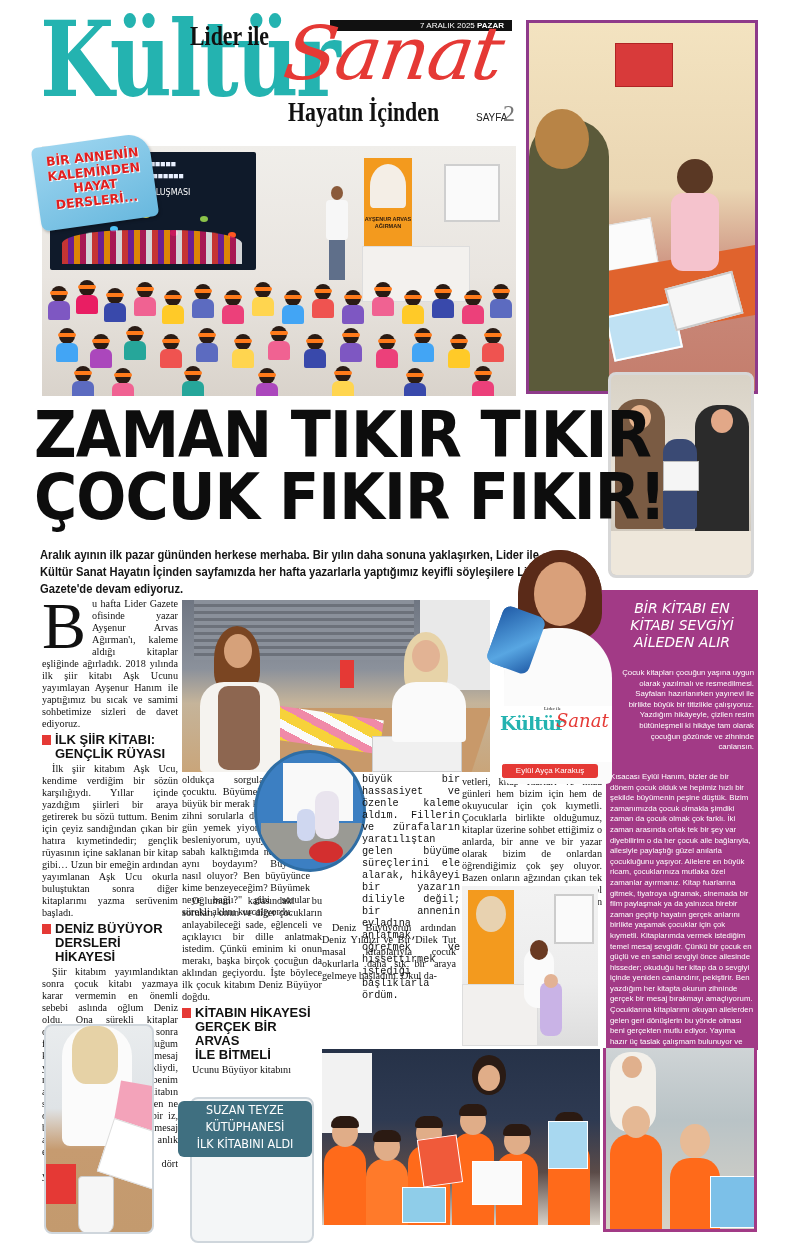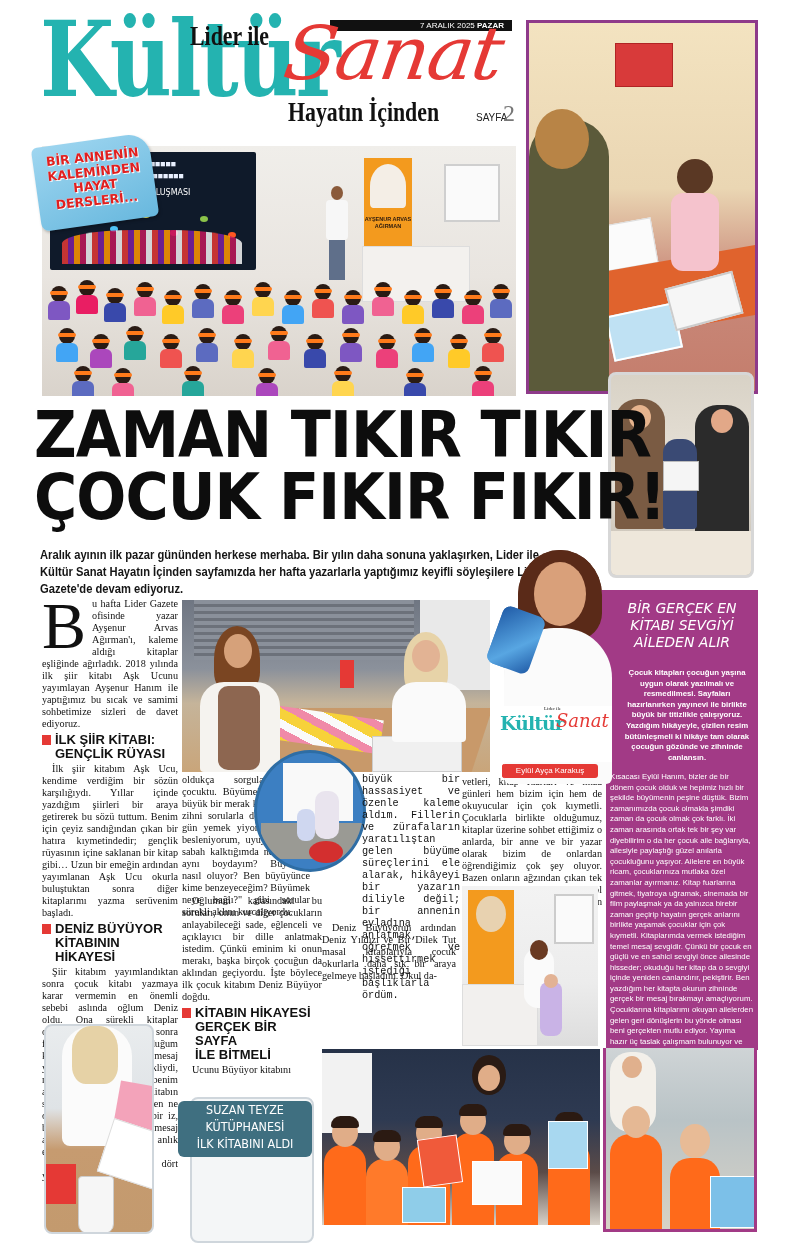--- a/index.html
+++ b/index.html
@@ -129,21 +129,21 @@
   .ph-author .logo .k { position:absolute; left:4px; top:6px; font-family:"DejaVu Serif", serif; font-weight:bold; font-size:19px; color:#24b3b0; letter-spacing:-1px; }
   .ph-author .logo .s { position:absolute; left:58px; top:4px; font-family:"DejaVu Serif", serif; font-style:italic; font-size:18px; color:#e53935; }
   .ph-author .logo .l { position:absolute; left:48px; top:0; font-size:5px; color:#111; font-family:"Liberation Serif", serif; }
   .ph-author .tag { position:absolute; left:20px; top:216px; width:96px; height:14px; background:#e53935; border-radius:3px; color:#fff; font-family:"Liberation Sans", sans-serif; font-size:8px; line-height:14px; text-align:center; }
 
   
   .purple { position: absolute; left: 606px; top: 590px; width: 152px; height: 460px; background: #a23a86; }
   .purple-notch { position: absolute; left: 580px; top: 590px; width: 60px; height: 190px; background: #a23a86; border-radius: 0 0 0 40px; }
   .purple h3 { position: absolute; left: 6px; top: 10px; width: 140px; font-family: "DejaVu Sans", sans-serif; font-style: italic; font-weight: normal; font-size: 14px; line-height: 17px; color: #fff; text-align: center; }
   .ptext { position: absolute; font-family: "Liberation Sans", sans-serif; font-size: 7.8px; line-height: 10.6px; color: #fff; }
-  .pt1 { left: 620px; top: 668px; width: 134px; text-align: center; font-weight: bold; }
+  .pt1 { left: 620px; top: 668px; width: 134px; text-align: right; }
   .pt2 { left: 610px; top: 762px; width: 144px; text-align: left; }
 
   
   .ph-kids2 { left: 603px; top: 1048px; width: 154px; height: 184px; background: linear-gradient(180deg,#cfd4d6,#b9c3c6 40%,#d8d2c6); border: 3px solid #a23a86; border-top: none; }
   .ph-kids2 .mom { position:absolute; left:4px; top:4px; width:46px; height:80px; border-radius:20px; background:#f3f0ea; }
   .ph-kids2 .mom .f { position:absolute; left:12px; top:4px; width:20px; height:22px; border-radius:50%; background:#e0b08d; }
   .ph-kids2 .k1 { position:absolute; left:4px; top:86px; width:52px; height:98px; border-radius:20px 20px 0 0; background:#ff6a1a; }
   .ph-kids2 .k1 .f { position:absolute; left:12px; top:-28px; width:28px; height:32px; border-radius:50%; background:#e5b894; }
   .ph-kids2 .k2 { position:absolute; left:64px; top:110px; width:50px; height:74px; border-radius:20px 20px 0 0; background:#ff6a1a; }
   .ph-kids2 .k2 .f { position:absolute; left:10px; top:-34px; width:30px; height:34px; border-radius:50%; background:#e8bb96; }
@@ -436,21 +436,21 @@
   <div>ZAMAN TIKIR TIKIR</div>
   <div>ÇOCUK FIKIR FIKIR!</div>
 </h1>
 
 <p class="deck">Aralık ayının ilk pazar gününden herkese merhaba. Bir yılın daha sonuna yaklaşırken, Lider ile Kültür Sanat Hayatın İçinden sayfamızda her hafta yazarlarla yaptığımız keyifli söyleşilere Lider Gazete'de devam ediyoruz.</p>
 
 <div class="col c1">
   <p class="noind"><span class="dropcap">B</span><span>u hafta Lider Gazete ofisinde yazar Ayşenur Arvas Ağırman'ı, kaleme aldığı kitaplar eşliğinde ağırladık. 2018 yılında ilk şiir kitabı Aşk Ucunu yayımlayan Ayşenur Hanım ile yaptığımız bu sıcak ve samimi sohbetimize sizleri de davet ediyoruz.</span></p>
   <div class="subhead"><span class="sq"></span><span>İLK ŞİİR KİTABI:</span><span class="ind">GENÇLİK RÜYASI</span></div>
   <p>İlk şiir kitabım Aşk Ucu, kendime verdiğim bir sözün karşılığıydı. Yıllar içinde yazdığım şiirleri bir araya getirerek bu sözü tuttum. Benim için çeyiz sandığından çıkan bir hatıra kıymetindedir; gençlik rüyasının içine saklanan bir kitap gibi… Uzun bir emeğin ardından yayımlanan Aşk Ucu okurla buluştuktan sonra diğer kitaplarımı yazma serüvenim başladı.</p>
-  <div class="subhead"><span class="sq"></span><span>DENİZ BÜYÜYOR</span><span class="ind">KİTABININ HİKAYESİ</span></div>
+  <div class="subhead"><span class="sq"></span><span>DENİZ BÜYÜYOR</span><span class="ind">DERSLERİ HİKAYESİ</span></div>
   <p>Şiir kitabım yayımlandıktan sonra çocuk kitabı yazmaya karar vermemin en önemli sebebi aslında oğlum Deniz oldu. Ona sürekli kitaplar okuyordum; fakat bir süre sonra fark ettim ki okuduğum kitapların çoğunda net bir mesaj yoktu. Sayfalar renkliydi, masallar eğlenceliydi ama benim aradığım bu değildi. Kitabın sonuna geldiğimizde ne ben ne de çocuğum hayata dair bir iz, bir anlam taşıyan bir mesaj alamıyorduk. Sadece o anlık eğlenceyle kalıyorduk.</p>
   <p>Deniz o dönem dört yaşındaydı ve</p>
 </div>
 
 <figure class="photo ph-interview">
   <div class="blinds"></div>
   <div class="wall"></div>
   <div class="table"></div>
   <div class="flag"></div>
   <div class="mags"></div>
@@ -480,21 +480,21 @@
     <span class="s">Sanat</span>
   </div>
   <div class="tag">Eylül Ayça Karakuş</div>
 </figure>
 
 <div class="col c2">
   <p class="noind">oldukça sorgulayıcı bir çocuktu. Büyümek onun için büyük bir merak konusuydu ve zihni sorularla doluydu. "Her gün yemek yiyorum, sağlıklı besleniyorum, uyuyorum ama sabah kalktığımda neden hâlâ aynı boydayım? Büyümek nasıl oluyor? Ben büyüyünce kime benzeyeceğim? Büyümek neye bağlı?" gibi sorular sürekli aklını kurcalıyordu.</p>
 </div>
 <div class="col c2b" style="width:140px;">
   <p>Oğlumun kafasındaki bu soruları, onun ve diğer çocukların anlayabileceği sade, eğlenceli ve açıklayıcı bir dille anlatmak istedim. Çünkü eminim ki onun merakı, başka birçok çocuğun da aklından geçiyordu. İşte böylece ilk çocuk kitabım Deniz Büyüyor doğdu.</p>
-  <div class="subhead"><span class="sq"></span><span>KİTABIN HİKAYESİ</span><span class="ind">GERÇEK BİR SAYFA</span><span class="ind">İLE BİTMELİ</span></div>
+  <div class="subhead"><span class="sq"></span><span>KİTABIN HİKAYESİ</span><span class="ind">GERÇEK BİR ARVAS</span><span class="ind">İLE BİTMELİ</span></div>
   <p>Ucunu Büyüyor kitabını</p>
 </div>
 
 <figure class="photo ph-circle">
   <div class="wb"></div>
   <div class="sofa"></div>
   <div class="person"></div>
   <div class="child"></div>
   <div class="flower"></div>
 </figure>
@@ -517,21 +517,21 @@
   <div style="position:absolute;left:0;top:98px;width:76px;height:62px;background:#f2f0ee;border:1px solid #ddd;"></div>
   <div style="position:absolute;left:62px;top:62px;width:30px;height:60px;border-radius:14px;background:#fafafa;"></div>
   <div style="position:absolute;left:68px;top:54px;width:18px;height:20px;border-radius:50%;background:#6a3a22;"></div>
   <div style="position:absolute;left:78px;top:96px;width:22px;height:54px;border-radius:8px;background:#c9b3e6;"></div>
   <div style="position:absolute;left:82px;top:88px;width:14px;height:14px;border-radius:50%;background:#e2b294;"></div>
 </figure>
 
 <div class="purple-notch"></div>
 <aside class="purple">
   <h3>
-    <div>BİR GERÇEK EN</div>
+    <div>BİR KİTABI EN</div>
     <div>KİTABI SEVGİYİ</div>
     <div>AİLEDEN ALIR</div>
   </h3>
 </aside>
 <div class="ptext pt1">Çocuk kitapları çocuğun yaşına uygun olarak yazılmalı ve resmedilmesi. Sayfaları hazırlanırken yayınevi ile birlikte büyük bir titizlikle çalışıyoruz. Yazdığım hikâyeyle, çizilen resim bütünleşmeli ki hikâye tam olarak çocuğun gözünde ve zihninde canlansın.</div>
 <div class="ptext pt2" style="top:772px;">Kısacası Eylül Hanım, bizler de bir dönem çocuk olduk ve hepimiz hızlı bir şekilde büyümenin peşine düştük. Bizim zamanımızda çocuk olmakla şimdiki zaman da çocuk olmak çok farklı. İki zaman arasında ortak tek bir şey var diyebilirim o da her çocuk aile bağlarıyla, ailesiyle paylaştığı güzel anılarla çocukluğunu yaşıyor. Ailelere en büyük ricam, çocuklarınıza mutlaka özel zamanlar ayırmanız. Kitap fuarlarına gitmek, tiyatroya uğramak, sinemada bir film paylaşmak ya da yalnızca birebir zaman geçirip hayatın gerçek anlarını birlikte yaşamak çocuklar için çok kıymetli. Kitaplarımda vermek istediğim temel mesaj sevgidir. Çünkü bir çocuk en güçlü ve en sahici sevgiyi önce ailesinde hisseder; okuduğu her kitap da o sevgiyi içinde yeniden canlandırır, pekiştirir. Ben yazdığım her kitapta okurun zihninde gerçek bir mesaj bırakmayı amaçlıyorum. Çocuklarına kitaplarımı okuyan ailelerden gelen geri dönüşlerin bu yönde olması beni gerçekten mutlu ediyor. Yayıma hazır üç taslak çalışmam bulunuyor ve onları yakın zamanda okurlarla buluşturacak olmanın heyecanını taşıyorum.</div>
 
 <div style="position:absolute;left:482px;top:548px;width:130px;height:236px;pointer-events:none;">
   <div style="position:absolute;left:36px;top:2px;width:84px;height:90px;border-radius:50% 50% 30% 30%;background:#5a2a18;"></div>
   <div style="position:absolute;left:22px;top:80px;width:108px;height:156px;background:#fbfbfb;border-radius:50px 50px 6px 6px;"></div>

